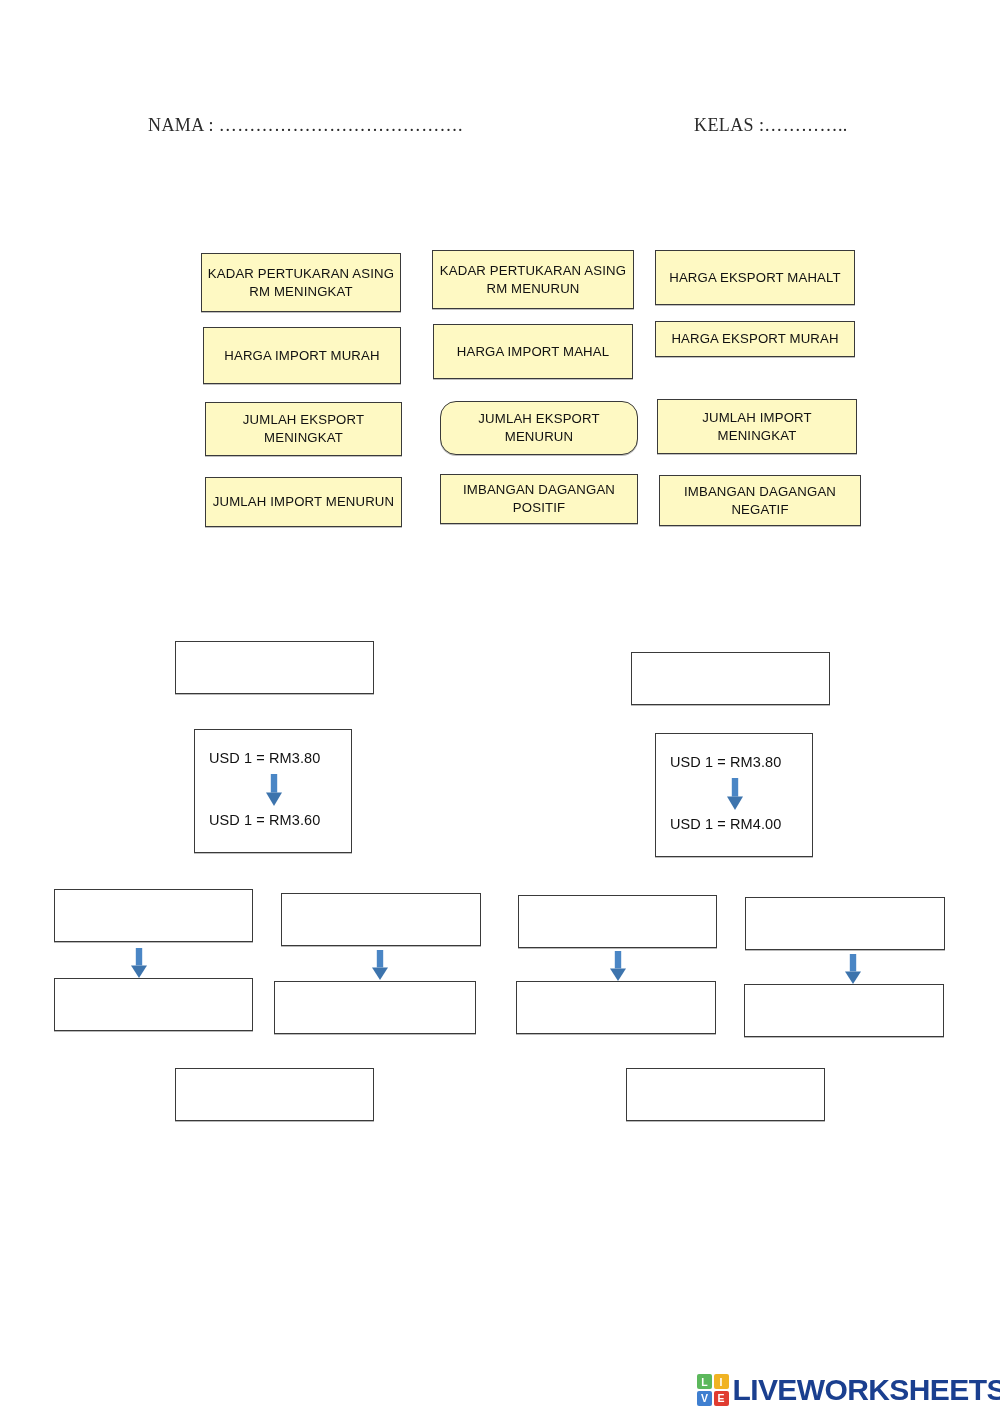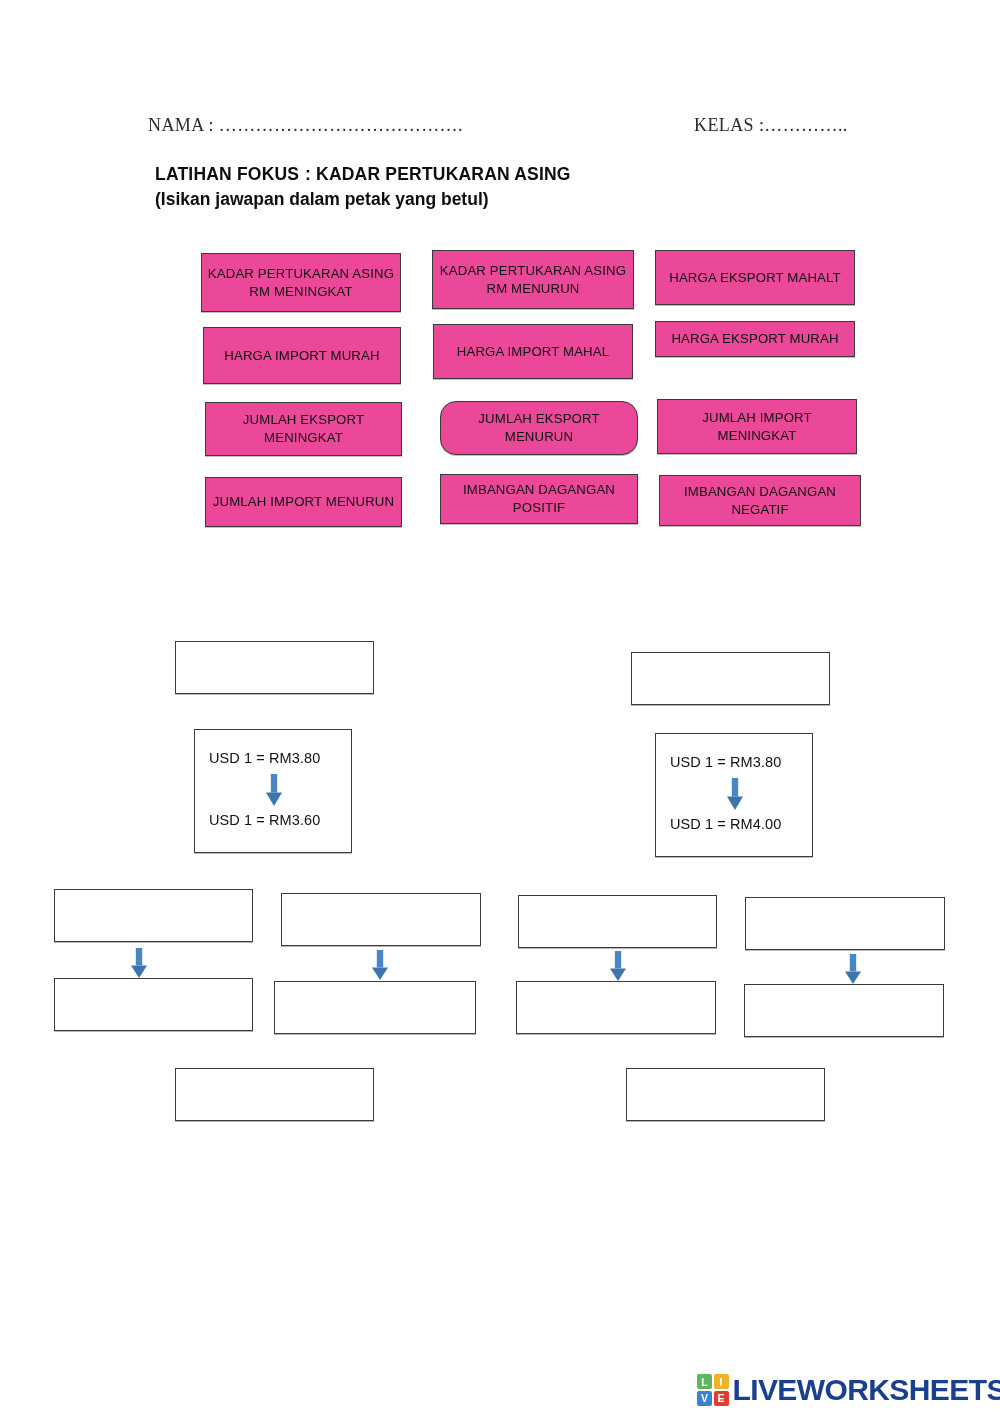--- a/index.html
+++ b/index.html
@@ -56,21 +56,21 @@
     font-weight: bold;
     line-height: 25px;
     color: #0d0d0d;
   }
 
   
   .wordbank { position: absolute; left: 0; top: 0; width: 1000px; }
   .wb-box {
     position: absolute;
     border: 1.6px solid #3a3a3a;
-    background: #ec4899;
+    background: #fef9c3;
     display: flex;
     align-items: center;
     justify-content: center;
     text-align: center;
     font-size: 13.2px;
     line-height: 18px;
     color: #111;
     letter-spacing: .15px;
     box-shadow: 0 1px 0 rgba(0,0,0,.25);
     padding: 2px 4px;
@@ -145,24 +145,20 @@
 </head>
 <body>
 
 <div class="page">
 
   <div class="hdr-line">
     <span class="hdr-nama">NAMA : ………………………………….</span>
     <span class="hdr-kelas">KELAS :…………..</span>
   </div>
 
-  <div class="title-block">
-    <div class="title-row"><span class="label">LATIHAN FOKUS</span><span>: KADAR PERTUKARAN ASING</span></div>
-    <div class="subtitle-row">(Isikan jawapan dalam petak yang betul)</div>
-  </div>
 
   <div class="wordbank" id="wordbank">
       <div class="wb-box" style="left: 201px; top: 253px; width: 200px; height: 59px;">
         <span>KADAR PERTUKARAN ASING RM MENINGKAT</span>
       </div>
       <div class="wb-box" style="left: 432px; top: 250px; width: 202px; height: 59px;">
         <span>KADAR PERTUKARAN ASING RM MENURUN</span>
       </div>
       <div class="wb-box" style="left: 655px; top: 250px; width: 200px; height: 55px; align-items: center;">
         <span>HARGA EKSPORT MAHALT</span>

